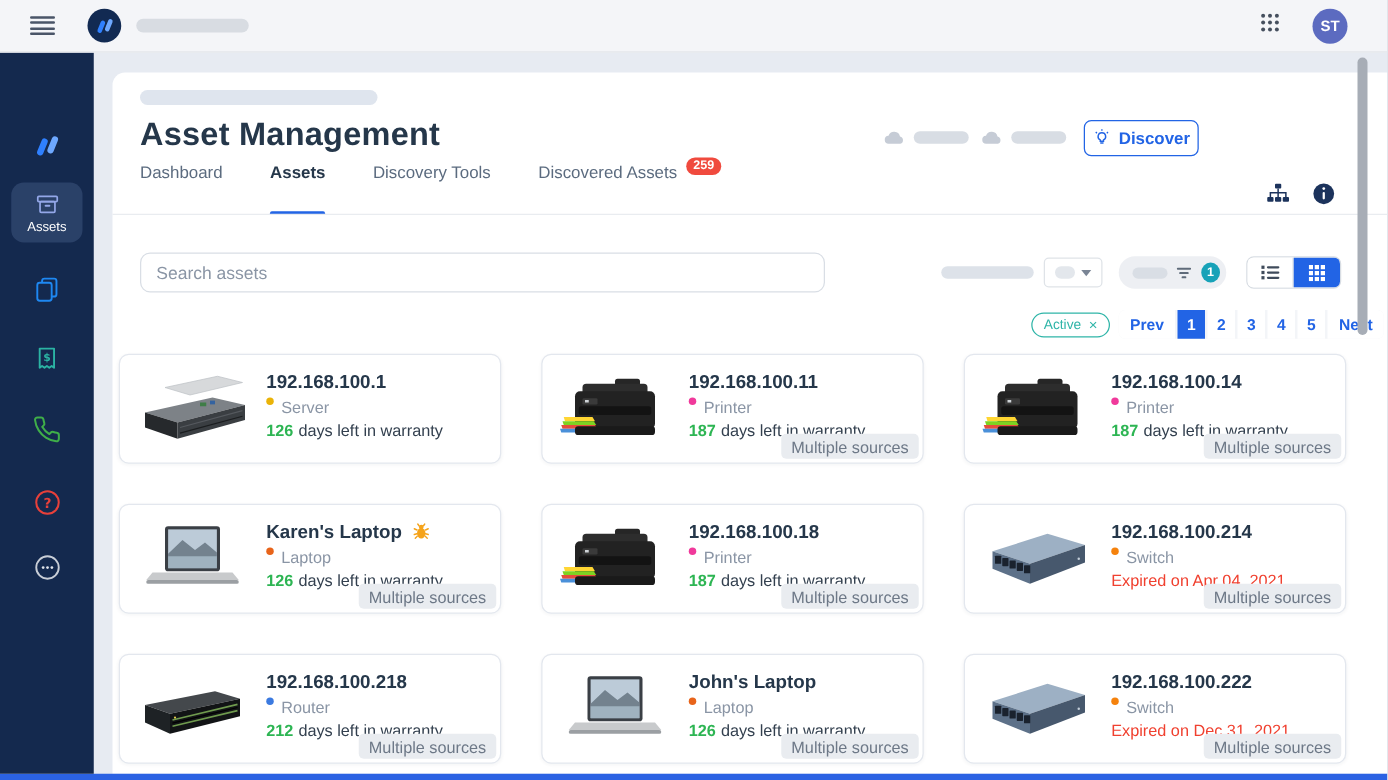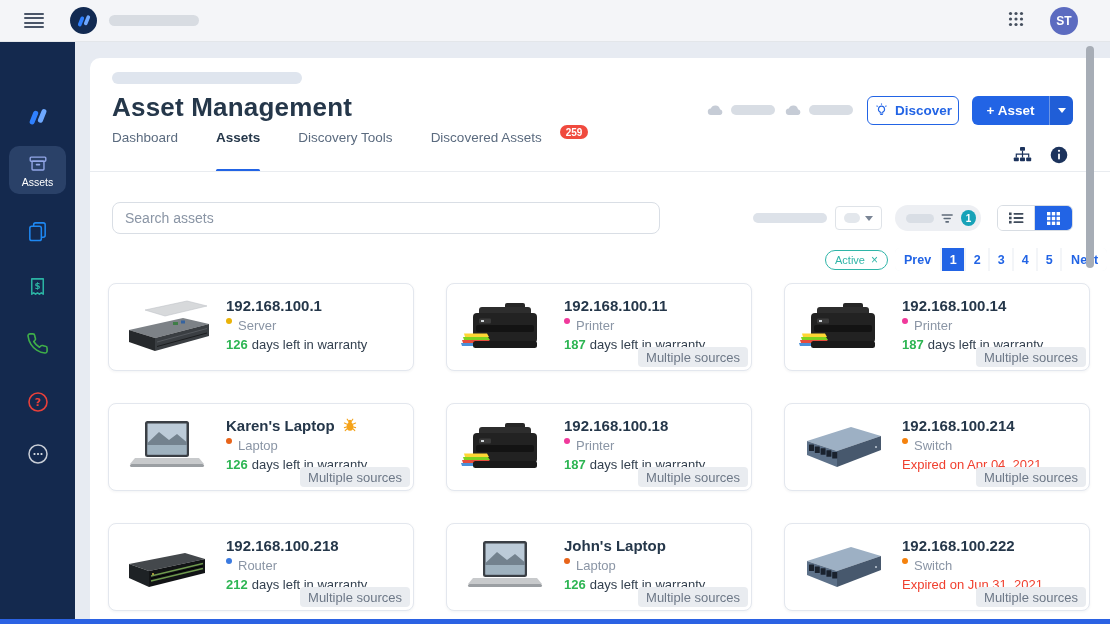--- a/index.html
+++ b/index.html
@@ -41,21 +41,21 @@
   .asset-btn { position:absolute; left:882px; top:38px; width:101px; height:29px; background:#2264e5; border-radius:6px; display:flex; overflow:hidden; cursor:pointer; }
   .asset-btn-main { flex:1; color:#fff; font-size:13.5px; font-weight:600; display:flex; align-items:center; justify-content:center; }
   .asset-btn-caret { width:24px; border-left:1px solid rgba(255,255,255,.35); background:rgba(0,0,0,.06); display:flex; align-items:center; justify-content:center; }
   .caret-down { width:0; height:0; border-left:4px solid transparent; border-right:4px solid transparent; border-top:5px solid #fff; }
 
   
   .tabs { position:absolute; left:22px; top:84px; height:30px; display:flex; gap:38px; align-items:flex-end; }
   .tab { position:relative; font-size:13.5px; color:#5b6b7f; padding-bottom:27px; cursor:pointer; white-space:nowrap; }
   .tab.active { color:#25374a; font-weight:700; }
   .tab.active::after { content:""; position:absolute; left:0; right:0; bottom:0; height:3px; border-radius:2px; background:#2264e5; }
-  .tab-badge { position:relative; top:-7px; margin-left:18px; background:#f04a3e; color:#fff; font-size:10px; font-weight:700; padding:1.5px 6px; border-radius:8px; }
+  .tab-badge { position:relative; top:-7px; margin-left:7px; background:#f04a3e; color:#fff; font-size:10px; font-weight:700; padding:1.5px 6px; border-radius:8px; }
   .tabs-divider { position:absolute; left:0; right:0; top:113px; border-top:1px solid #e9ecf0; }
   .hdr-icon { position:absolute; top:88px; cursor:pointer; }
   .hi-hier { left:923px; } .hi-info { left:960px; }
 
   
   .search-input { position:absolute; left:22px; top:144px; width:548px; height:32px; border:1px solid #d9dee5; border-radius:8px; padding:0 12px; font-size:14px; color:#33404f; outline:none; font-family:inherit; }
   .search-input::placeholder { color:#8a95a5; }
   .tb-skel { position:absolute; left:663px; top:155px; width:74px; height:10px; background:#dde2e9; border-radius:5px; }
   .tb-dropdown { position:absolute; left:745px; top:148px; width:47px; height:24px; border:1px solid #dfe3e8; border-radius:4px; background:#fff; display:flex; align-items:center; justify-content:center; gap:5px; cursor:pointer; }
   .tb-dropdown .mini-skel { width:16px; height:10px; background:#e3e7ec; border-radius:5px; }
@@ -73,21 +73,21 @@
   .active-chip { position:absolute; left:735px; top:192px; height:20px; border:1px solid #2fb5a8; border-radius:10px; padding:0 9px; display:flex; align-items:center; gap:6px; font-size:11px; color:#2fb5a8; background:#fff; cursor:pointer; }
   .chip-x { font-size:12px; line-height:1; cursor:pointer; }
   .pagination { position:absolute; left:805px; top:190px; height:23px; display:flex; gap:2px; background:#f3f5f8; border-radius:5px; padding:0; }
   .pg-btn { background:#fff; border:none; color:#2264e5; font-size:12.5px; font-weight:700; font-family:inherit; height:23px; display:flex; align-items:center; justify-content:center; cursor:pointer; }
   .pg-prev { border-radius:5px 0 0 5px; padding:0 9px; }
   .pg-next { border-radius:0 5px 5px 0; padding:0 9px; }
   .pg-page { width:22px; }
   .pg-page.active { background:#2264e5; color:#fff; }
 
   
-  .asset-grid { position:absolute; left:18px; top:225px; display:grid; grid-template-columns:repeat(3,306px); column-gap:22px; row-gap:20px;gap:32px; }
+  .asset-grid { position:absolute; left:5px; top:225px; display:grid; grid-template-columns:repeat(3,306px); column-gap:22px; row-gap:20px;gap:32px; }
   .card { position:relative; height:88px; background:#fff; border:1px solid #e3e7ee; border-radius:8px; box-shadow:0 1px 3px rgba(16,30,54,.05); display:flex; align-items:center; padding:0 12px; gap:13px; cursor:pointer; }
   .card-img { width:92px; height:60px; flex:0 0 92px; display:flex; align-items:center; justify-content:center; }
   .card-body { display:flex; flex-direction:column; gap:4px; padding-bottom:6px; }
   .card-title-row { display:flex; align-items:center; gap:8px; }
   .card-title { font-size:15px; font-weight:700; color:#25374a; }
   .card-flag { display:none; line-height:0; }
   .type-row { display:flex; align-items:flex-start; gap:6px; font-size:13px; color:#8a95a5; }
   .type-dot { width:6px; height:6px; border-radius:50%; background:#ccc; flex:0 0 6px; }
   .warranty { font-size:13px; color:#33404f; }
   .warranty .wval { color:#2db553; font-weight:700; margin-right:4px; }
@@ -208,26 +208,20 @@
       <svg width="15" height="15" viewBox="0 0 16 16">
         <path d="M8 3.4a3.2 3.2 0 0 1 1.4 6.1v1.1H6.6V9.5A3.2 3.2 0 0 1 8 3.4z" fill="none" stroke="#2264e5" stroke-width="1.2"></path>
         <line x1="6.6" y1="12.2" x2="9.4" y2="12.2" stroke="#2264e5" stroke-width="1.2"></line>
         <line x1="8" y1="0.5" x2="8" y2="1.8" stroke="#2264e5" stroke-width="1.2"></line>
         <line x1="2.8" y1="2.8" x2="3.8" y2="3.8" stroke="#2264e5" stroke-width="1.2"></line>
         <line x1="13.2" y1="2.8" x2="12.2" y2="3.8" stroke="#2264e5" stroke-width="1.2"></line>
       </svg>
       <span>Discover</span>
     </button>
 
-    <div class="asset-btn">
-      <span class="asset-btn-main">+ Asset</span>
-      <span class="asset-btn-caret">
-          <span class="caret-down"></span>
-        </span>
-    </div>
 
     <div class="tabs">
       <div class="tab"><span>Dashboard</span></div>
       <div class="tab active"><span>Assets</span></div>
       <div class="tab"><span>Discovery Tools</span></div>
       <div class="tab">
         <span>Discovered Assets</span><span class="tab-badge">259</span>
       </div>
     </div>
     <div class="tabs-divider"></div>
@@ -583,21 +577,21 @@
     <div class="card-body">
       <div class="card-title-row">
         <span class="card-title">192.168.100.222</span>
 
       </div>
       <div class="type-row">
         <span class="type-dot" style="background: rgb(245, 130, 13);"></span>
         <span>Switch</span>
       </div>
 
-      <div class="expired">Expired on Jun 31, 2021</div>
+      <div class="expired">Expired on Dec 31, 2021</div>
     </div>
     <span class="ms-badge">Multiple sources</span>
   </div>
       </div>
   </div>
 
   <div class="scroll-thumb"></div>
   <div class="bottom-strip"></div>
 </div>
 

